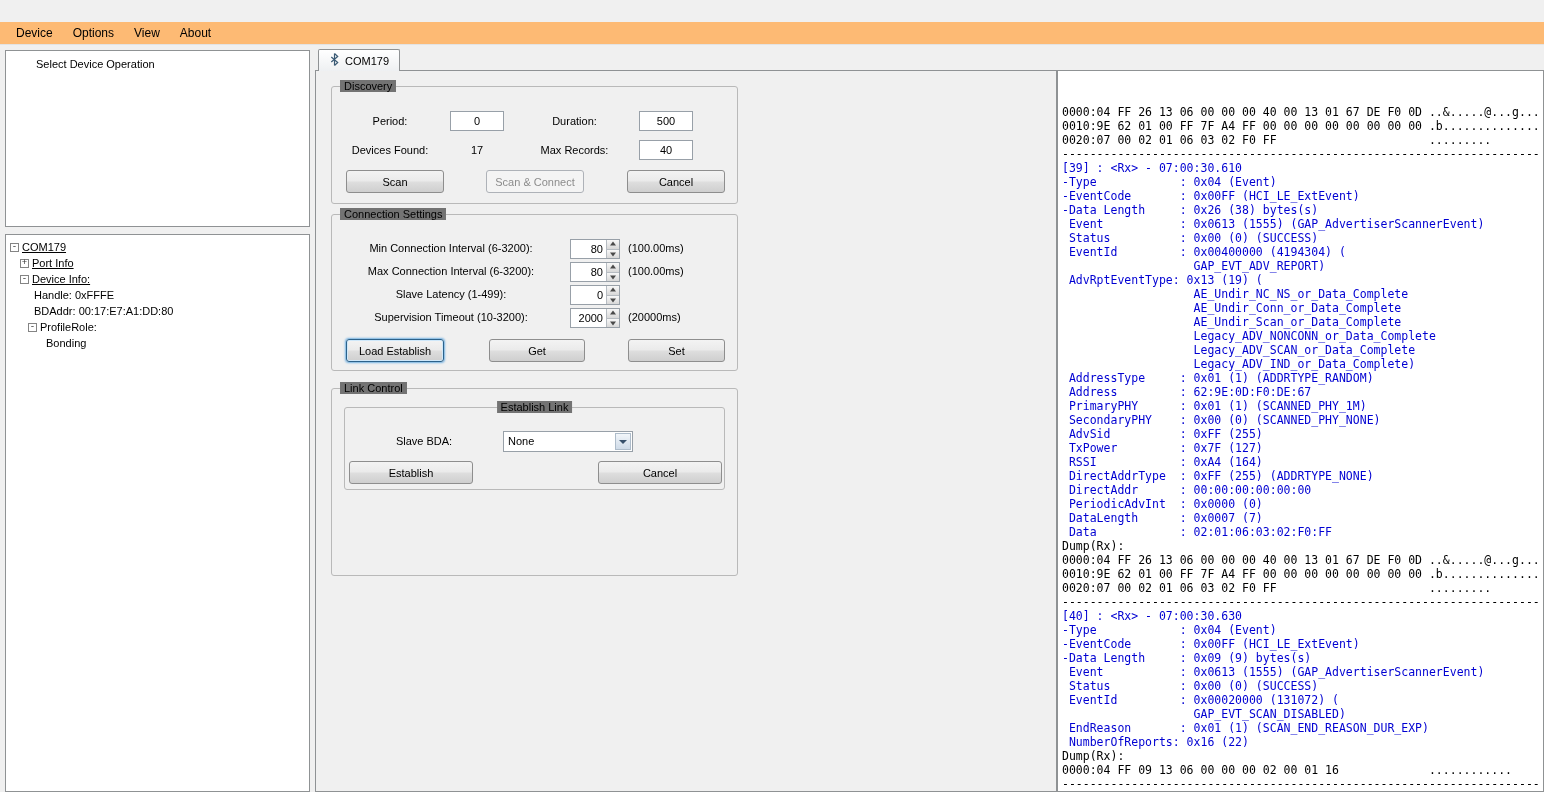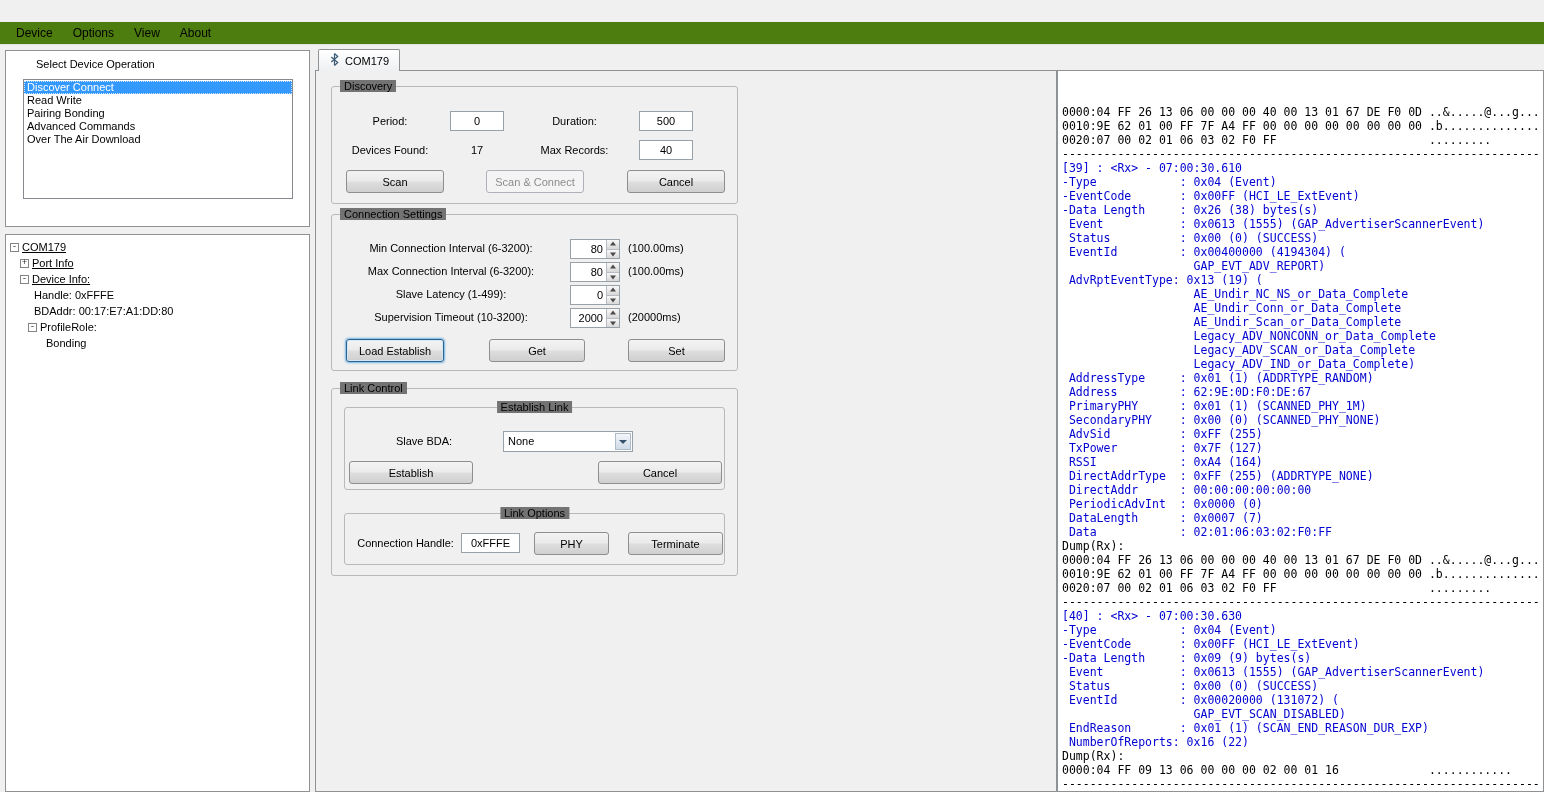--- a/index.html
+++ b/index.html
@@ -8,21 +8,21 @@
   .app{position:relative;width:1544px;height:792px;background:#f0f0f0;overflow:hidden}
 
   
   .titlebar{position:absolute;left:0;top:0;width:1544px;height:22px;
     background:linear-gradient(180deg,#454c58 0%,#272d36 40%,#0a0d12 100%);
     display:flex;align-items:center;gap:6px;padding-left:6px;color:#fff}
   .titlebar .ttext{font-size:12px;text-shadow:0 1px 2px #000;white-space:nowrap}
   .bticon{display:inline-block}
 
   
-  .menubar{position:absolute;left:0;top:22px;width:1544px;height:23px;background:#4d7c0f;
+  .menubar{position:absolute;left:0;top:22px;width:1544px;height:23px;background:#fdba74;
     border-bottom:1px solid #e3e3e3;display:flex;align-items:stretch;padding-left:6px}
   .menu-item{padding:4px 10px 0 10px;font-size:12px;cursor:default}
 
   
   .panel{position:absolute;background:#fff;border:1px solid #8f9294}
   .lbl{position:absolute;white-space:nowrap;font-size:11px}
   .r{text-align:center}.c{text-align:center}
 
   
   .op-title{position:absolute;left:30px;top:7px;font-size:11px}
@@ -85,27 +85,20 @@
 
   <div class="menubar">
     <div class="menu-item">Device</div>
     <div class="menu-item">Options</div>
     <div class="menu-item">View</div>
     <div class="menu-item">About</div>
   </div>
 
   <div class="panel" style="left:5px;top:50px;width:305px;height:177px">
     <div class="op-title">Select Device Operation</div>
-    <div class="listbox">
-      <div class="li selected">Discover Connect</div>
-      <div class="li">Read Write</div>
-      <div class="li">Pairing Bonding</div>
-      <div class="li">Advanced Commands</div>
-      <div class="li">Over The Air Download</div>
-    </div>
   </div>
 
   <div class="panel" style="left:5px;top:234px;width:305px;height:558px">
     <span class="twisty" style="left:4px;top:8px">-</span>
     <div class="tree-row u" style="left:16px;top:6px">COM179</div>
     <span class="twisty" style="left:14px;top:24px">+</span>
     <div class="tree-row u" style="left:26px;top:22px">Port Info</div>
     <span class="twisty" style="left:14px;top:40px">-</span>
     <div class="tree-row u" style="left:26px;top:38px">Device Info:</div>
     <div class="tree-row" style="left:28px;top:54px">Handle: 0xFFFE</div>
@@ -195,27 +188,20 @@
         <div class="gtitle center">Establish Link</div>
         <div class="lbl r" style="left:8px;top:27px;width:142px">Slave BDA:</div>
         <div class="combo" style="left:158px;top:23px;width:130px">
           <span class="ctext">None</span>
           <span class="cbtn"></span>
         </div>
         <div class="btn" style="left:4px;top:53px;width:124px;height:23px">Establish</div>
         <div class="btn" style="left:253px;top:53px;width:124px;height:23px">Cancel</div>
       </div>
 
-      <div class="groupbox" style="left:12px;top:124px;width:381px;height:52px">
-        <div class="gtitle center">Link Options</div>
-        <div class="lbl r" style="left:8px;top:23px;width:105px">Connection Handle:</div>
-        <input class="tb c" style="left: 116px; top: 19px; width: 59px;" value="0xFFFE">
-        <div class="btn" style="left:189px;top:18px;width:75px;height:23px">PHY</div>
-        <div class="btn" style="left:283px;top:18px;width:95px;height:23px">Terminate</div>
-      </div>
     </div>
   </div>
 
   <div class="log-panel">
     <div><div class="lk">0000:04 FF 26 13 06 00 00 00 40 00 13 01 67 DE F0 0D ..&amp;.....@...g...</div><div class="lk">0010:9E 62 01 00 FF 7F A4 FF 00 00 00 00 00 00 00 00 .b..............</div><div class="lk">0020:07 00 02 01 06 03 02 F0 FF                      .........</div><div class="lk">---------------------------------------------------------------------</div><div class="lb">[39] : &lt;Rx&gt; - 07:00:30.610</div><div class="lb">-Type            : 0x04 (Event)</div><div class="lb">-EventCode       : 0x00FF (HCI_LE_ExtEvent)</div><div class="lb">-Data Length     : 0x26 (38) bytes(s)</div><div class="lb"> Event           : 0x0613 (1555) (GAP_AdvertiserScannerEvent)</div><div class="lb"> Status          : 0x00 (0) (SUCCESS)</div><div class="lb"> EventId         : 0x00400000 (4194304) (</div><div class="lb">                   GAP_EVT_ADV_REPORT)</div><div class="lb"> AdvRptEventType: 0x13 (19) (</div><div class="lb">                   AE_Undir_NC_NS_or_Data_Complete</div><div class="lb">                   AE_Undir_Conn_or_Data_Complete</div><div class="lb">                   AE_Undir_Scan_or_Data_Complete</div><div class="lb">                   Legacy_ADV_NONCONN_or_Data_Complete</div><div class="lb">                   Legacy_ADV_SCAN_or_Data_Complete</div><div class="lb">                   Legacy_ADV_IND_or_Data_Complete)</div><div class="lb"> AddressType     : 0x01 (1) (ADDRTYPE_RANDOM)</div><div class="lb"> Address         : 62:9E:0D:F0:DE:67</div><div class="lb"> PrimaryPHY      : 0x01 (1) (SCANNED_PHY_1M)</div><div class="lb"> SecondaryPHY    : 0x00 (0) (SCANNED_PHY_NONE)</div><div class="lb"> AdvSid          : 0xFF (255)</div><div class="lb"> TxPower         : 0x7F (127)</div><div class="lb"> RSSI            : 0xA4 (164)</div><div class="lb"> DirectAddrType  : 0xFF (255) (ADDRTYPE_NONE)</div><div class="lb"> DirectAddr      : 00:00:00:00:00:00</div><div class="lb"> PeriodicAdvInt  : 0x0000 (0)</div><div class="lb"> DataLength      : 0x0007 (7)</div><div class="lb"> Data            : 02:01:06:03:02:F0:FF</div><div class="lk">Dump(Rx):</div><div class="lk">0000:04 FF 26 13 06 00 00 00 40 00 13 01 67 DE F0 0D ..&amp;.....@...g...</div><div class="lk">0010:9E 62 01 00 FF 7F A4 FF 00 00 00 00 00 00 00 00 .b..............</div><div class="lk">0020:07 00 02 01 06 03 02 F0 FF                      .........</div><div class="lk">---------------------------------------------------------------------</div><div class="lb">[40] : &lt;Rx&gt; - 07:00:30.630</div><div class="lb">-Type            : 0x04 (Event)</div><div class="lb">-EventCode       : 0x00FF (HCI_LE_ExtEvent)</div><div class="lb">-Data Length     : 0x09 (9) bytes(s)</div><div class="lb"> Event           : 0x0613 (1555) (GAP_AdvertiserScannerEvent)</div><div class="lb"> Status          : 0x00 (0) (SUCCESS)</div><div class="lb"> EventId         : 0x00020000 (131072) (</div><div class="lb">                   GAP_EVT_SCAN_DISABLED)</div><div class="lb"> EndReason       : 0x01 (1) (SCAN_END_REASON_DUR_EXP)</div><div class="lb"> NumberOfReports: 0x16 (22)</div><div class="lk">Dump(Rx):</div><div class="lk">0000:04 FF 09 13 06 00 00 00 02 00 01 16             ............</div><div class="lk">---------------------------------------------------------------------</div></div>
   </div>
 
 </div>
 
 </body></html>

